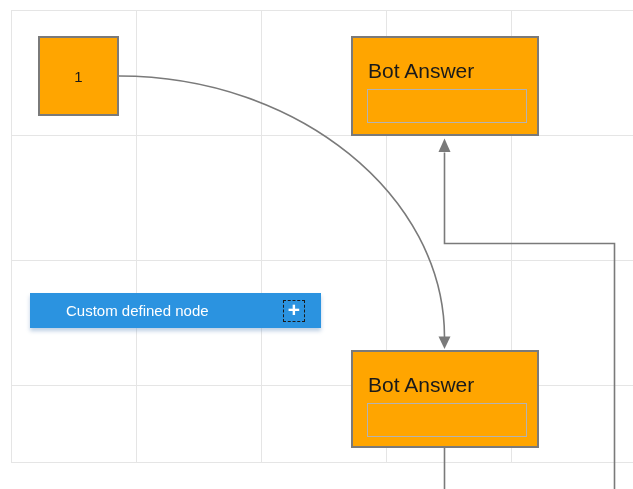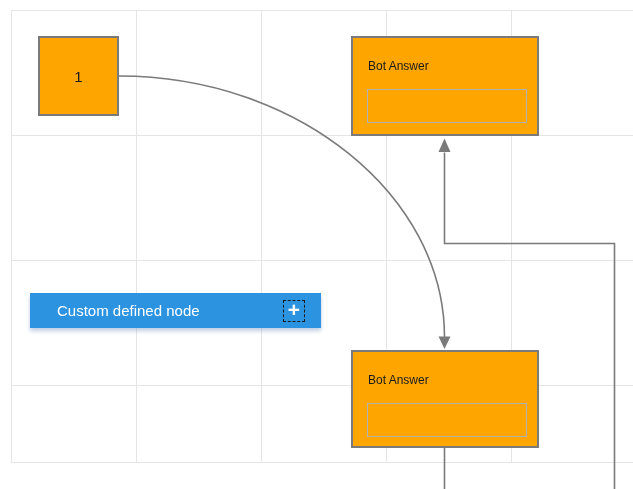--- a/index.html
+++ b/index.html
@@ -60,21 +60,21 @@
   .node.bot {
     left: 351px;
     width: 188px;
   }
   .node.bot.top    { top: 36px;  height: 100px; }
   .node.bot.bottom { top: 350px; height: 98px;  }
   .bot .title {
     position: absolute;
     left: 15px;
     top: 21px;
-    font-size: 12px;
+    font-size: 21px;
     color: var(--title-text, #1a1a1a);
     white-space: nowrap;
   }
   .bot .field {
     position: absolute;
     left: 14px;
     top: 51px;
     width: 160px;
     height: 34px;
     border: 1px solid var(--field-border, #b3b3b3);
@@ -85,21 +85,21 @@
     left: 30px;
     top: 293px;
     width: 291px;
     height: 35px;
     background: var(--custom-node-fill, #2B93E0);
     display: flex;
     align-items: center;
     box-shadow: 0 3px 4px rgba(110, 150, 195, 0.45);
   }
   .custom .custom-label {
-    padding-left: 27px;
+    padding-left: 36px;
     font-size: 15px;
     color: var(--custom-text, #ffffff);
     white-space: nowrap;
   }
   .custom .add-btn {
     position: absolute;
     right: 16px;
     top: 50%;
     transform: translateY(-50%);
     width: 22px;

